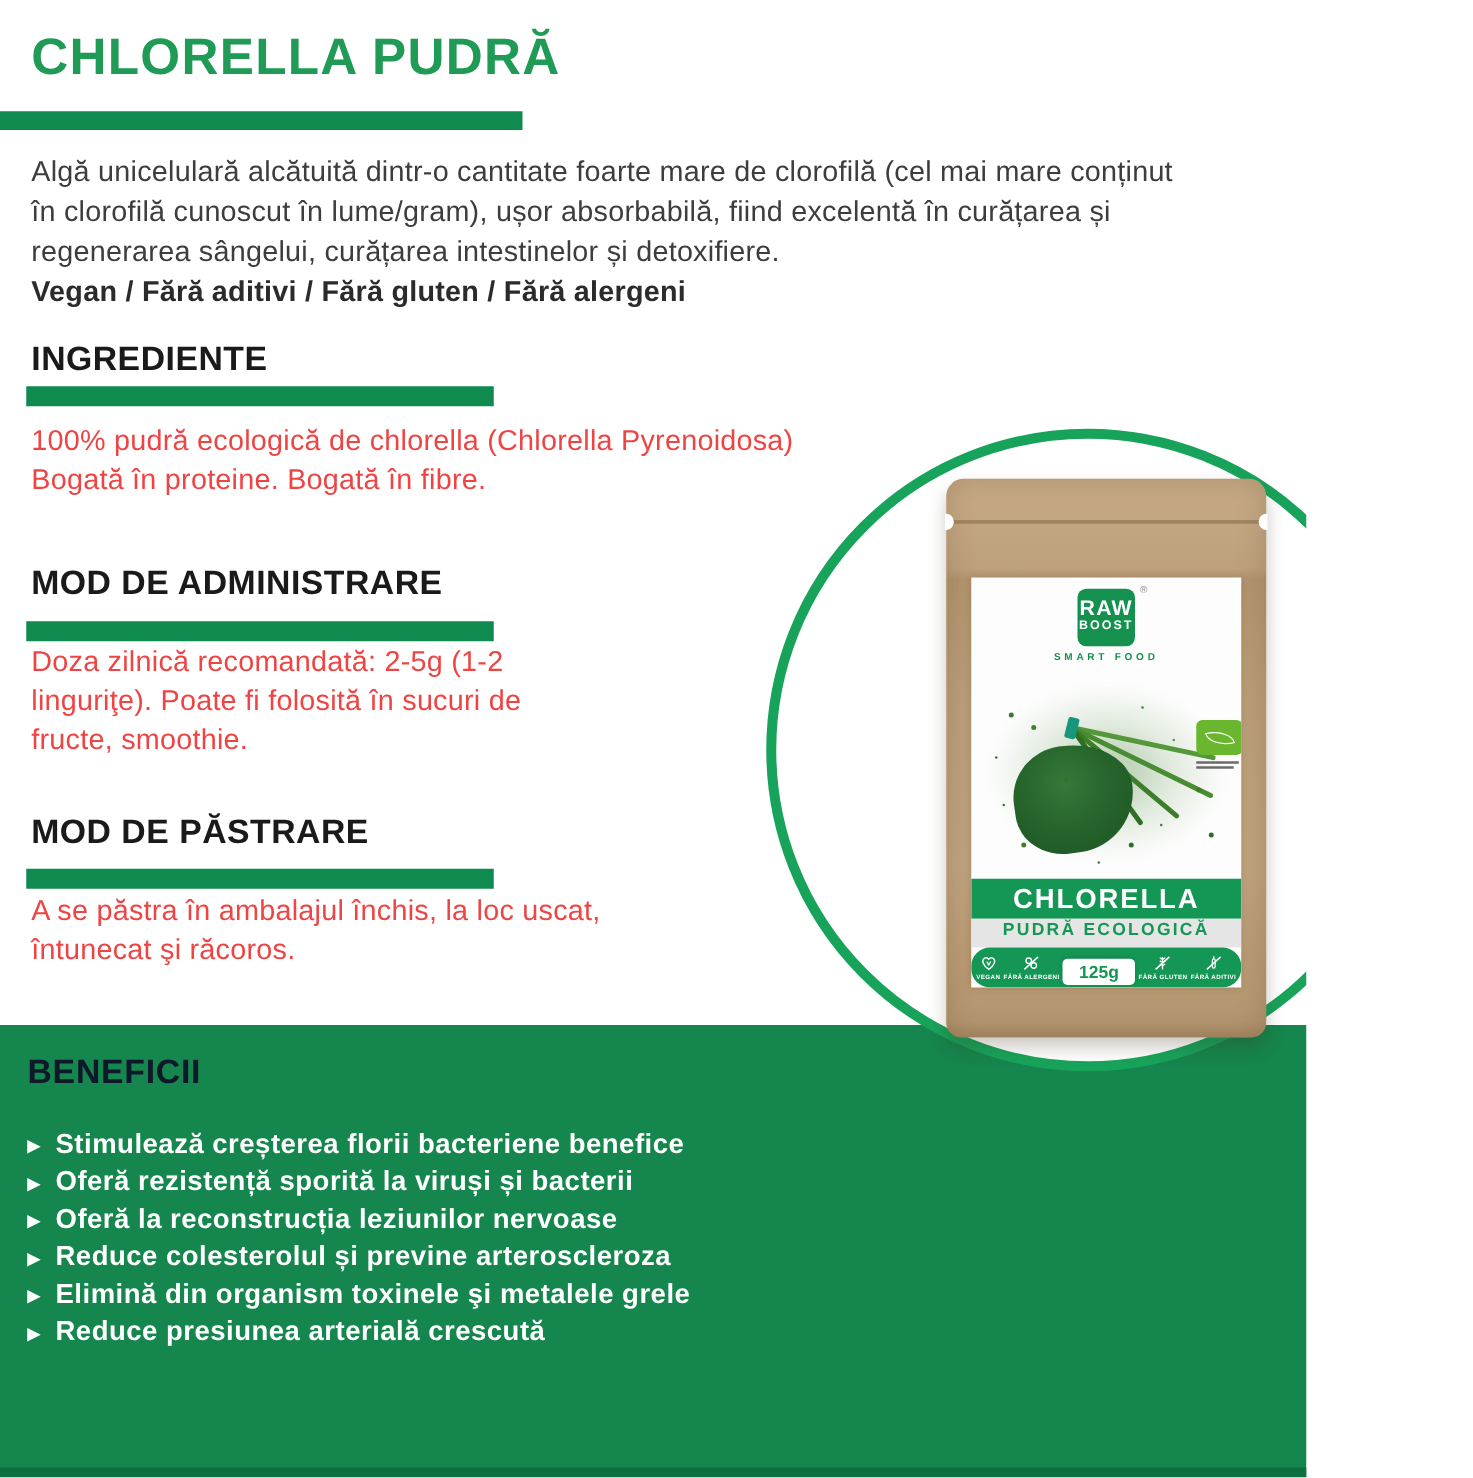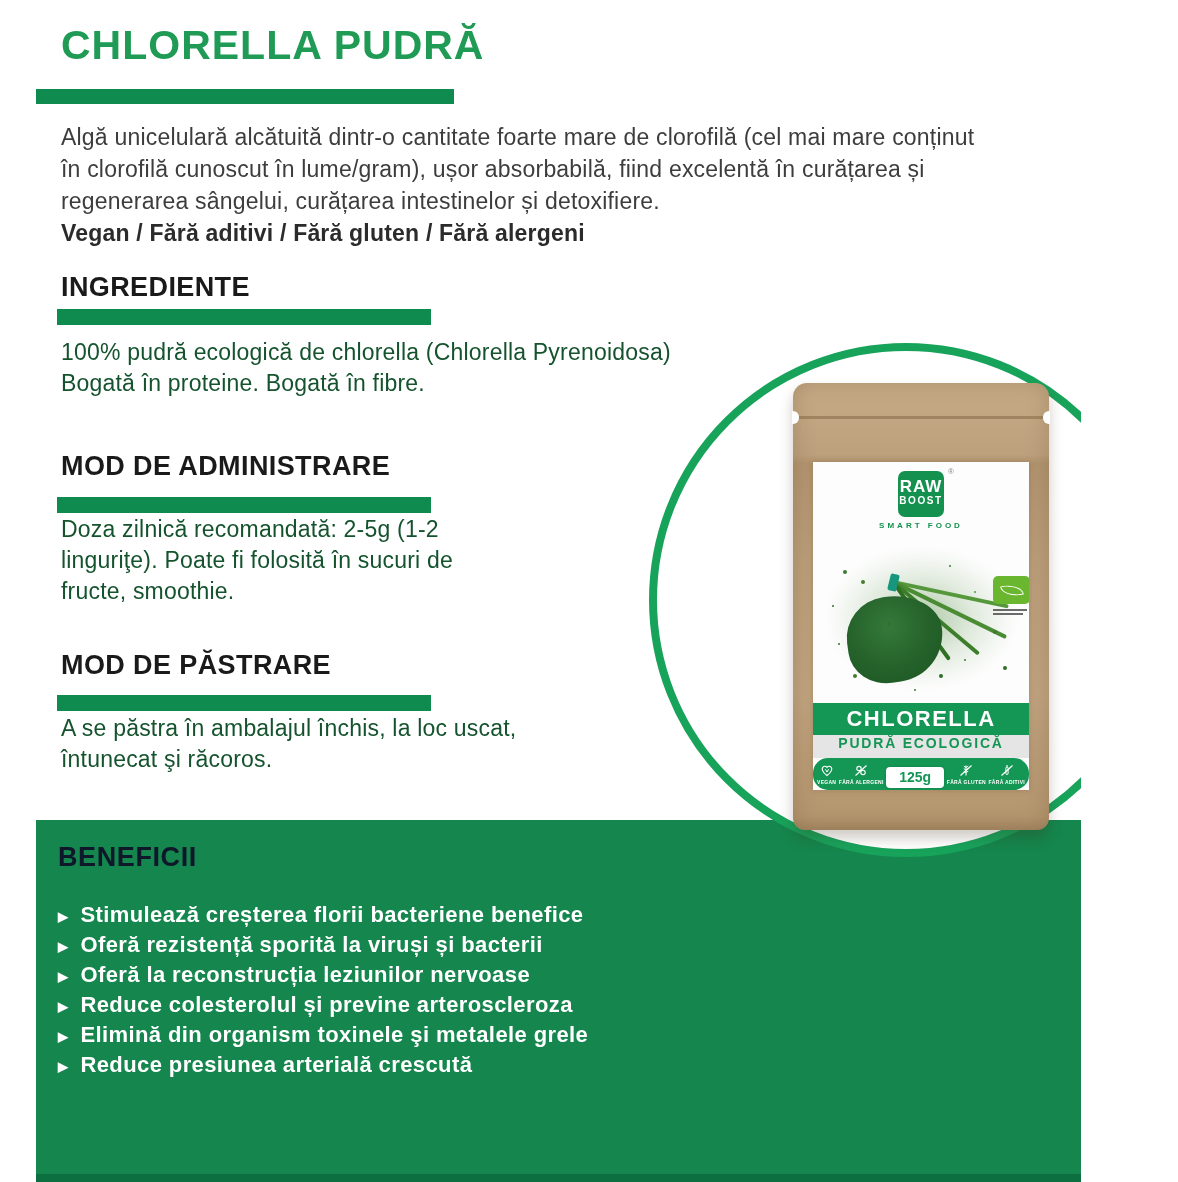--- a/index.html
+++ b/index.html
@@ -1,18 +1,18 @@
 <!DOCTYPE html>
 <html><head>
 <meta charset="utf-8">
 <style>
   html,body{margin:0;padding:0;background:#ffffff;}
   .canvas{
     position:relative;width:1045px;height:1182px;overflow:hidden;
-    font-family:"Liberation Sans",sans-serif;background:#ffffff;margin-left:36px;
+    font-family:"Liberation Sans",sans-serif;background:#ffffff;
   }
   
   .page-title{
     position:absolute;left:25px;top:22px;margin:0;
     font-size:41px;font-weight:800;letter-spacing:1px;color:#1f9b56;white-space:nowrap;
   }
   .bar{position:absolute;background:#0f8b4f;height:15px;}
   .bar-title{left:0;top:89px;width:418px;}
   .bar-ingredients{left:21px;top:309px;width:374px;height:16px;}
   .bar-administration{left:21px;top:497px;width:374px;height:16px;}
@@ -23,21 +23,21 @@
   .intro-bold{font-weight:700;color:#2b2b2b;}
 
   .section-heading{
     position:absolute;left:25px;margin:0;font-size:27px;font-weight:800;
     color:#1a1a1a;letter-spacing:.4px;white-space:nowrap;
   }
   .h-ingredients{top:272px;}
   .h-administration{top:451px;}
   .h-storage{top:650px;}
 
-  .body-text{position:absolute;left:25px;color:#14532d;font-size:23px;letter-spacing:.2px;line-height:31px;}
+  .body-text{position:absolute;left:25px;color:#ef4444;font-size:23px;letter-spacing:.2px;line-height:31px;}
   .t-ingredients{top:337px;}
   .t-administration{top:514px;}
   .t-storage{top:713px;}
   .body-text .line{white-space:nowrap;}
 
   
   .benefits-panel{
     position:absolute;left:0;top:820px;width:1178px;height:362px;
     background:#15864d;z-index:1;
   }

